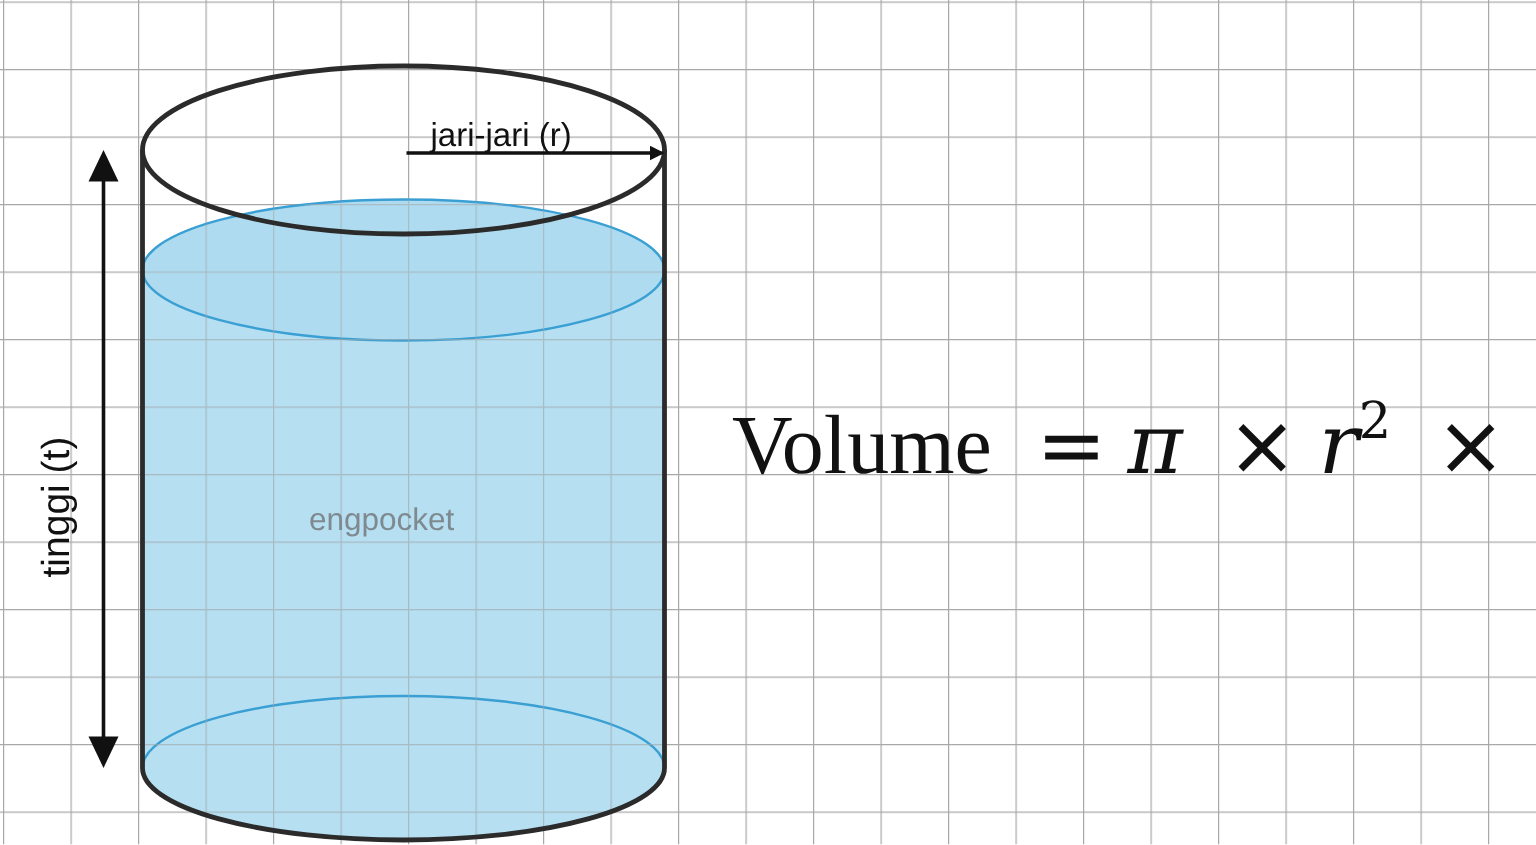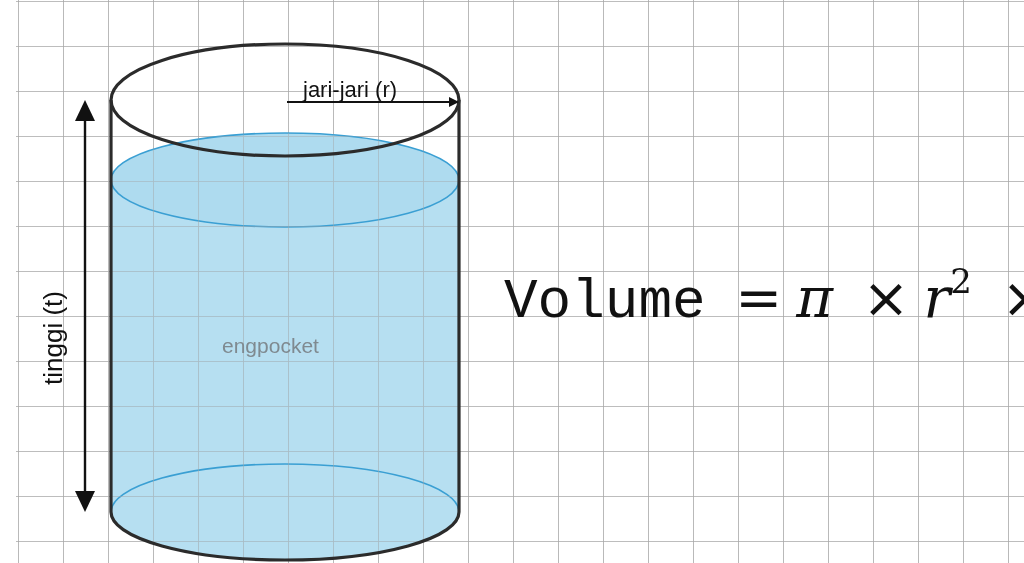--- a/index.html
+++ b/index.html
@@ -1,28 +1,28 @@
 <!DOCTYPE html>
 <html><head>
   <meta charset="utf-8">
   <style>
     html, body { margin: 0; padding: 0; }
     body {
       width: 1024px; height: 563px; overflow: hidden; position: relative;
       background: #ffffff;
       font-family: "Liberation Sans", sans-serif;
     }
-    .stage { position: absolute; left: 16px; top: 0; width: 984px; height: 563px; }
+    .stage { position: absolute; left: 0; top: 0; width: 984px; height: 563px; }
     svg { display: block; }
     .formula {
       position: absolute; left: 488px; top: 268px;
       font-size: 56px; color: #111; white-space: nowrap; line-height: 1;
       letter-spacing: 0px;
     }
-    .formula .word { font-family: Liberation Mono, monospace; text-align: center; }
+    .formula .word { font-family: Liberation Serif, serif; text-align: center; }
     .formula .math { font-family: "DejaVu Serif", serif; font-style: italic; }
     .formula .op { font-family: "DejaVu Sans", sans-serif; font-style: normal; margin: 0 14px; }
     .formula sup { font-family: "DejaVu Serif", serif; font-style: normal; font-size: 34px; position: relative; top: -4px; }
   </style>
 </head>
 <body>
 
 <div class="stage">
   <svg width="1024" height="563" viewBox="0 0 1024 563">
     <defs>

